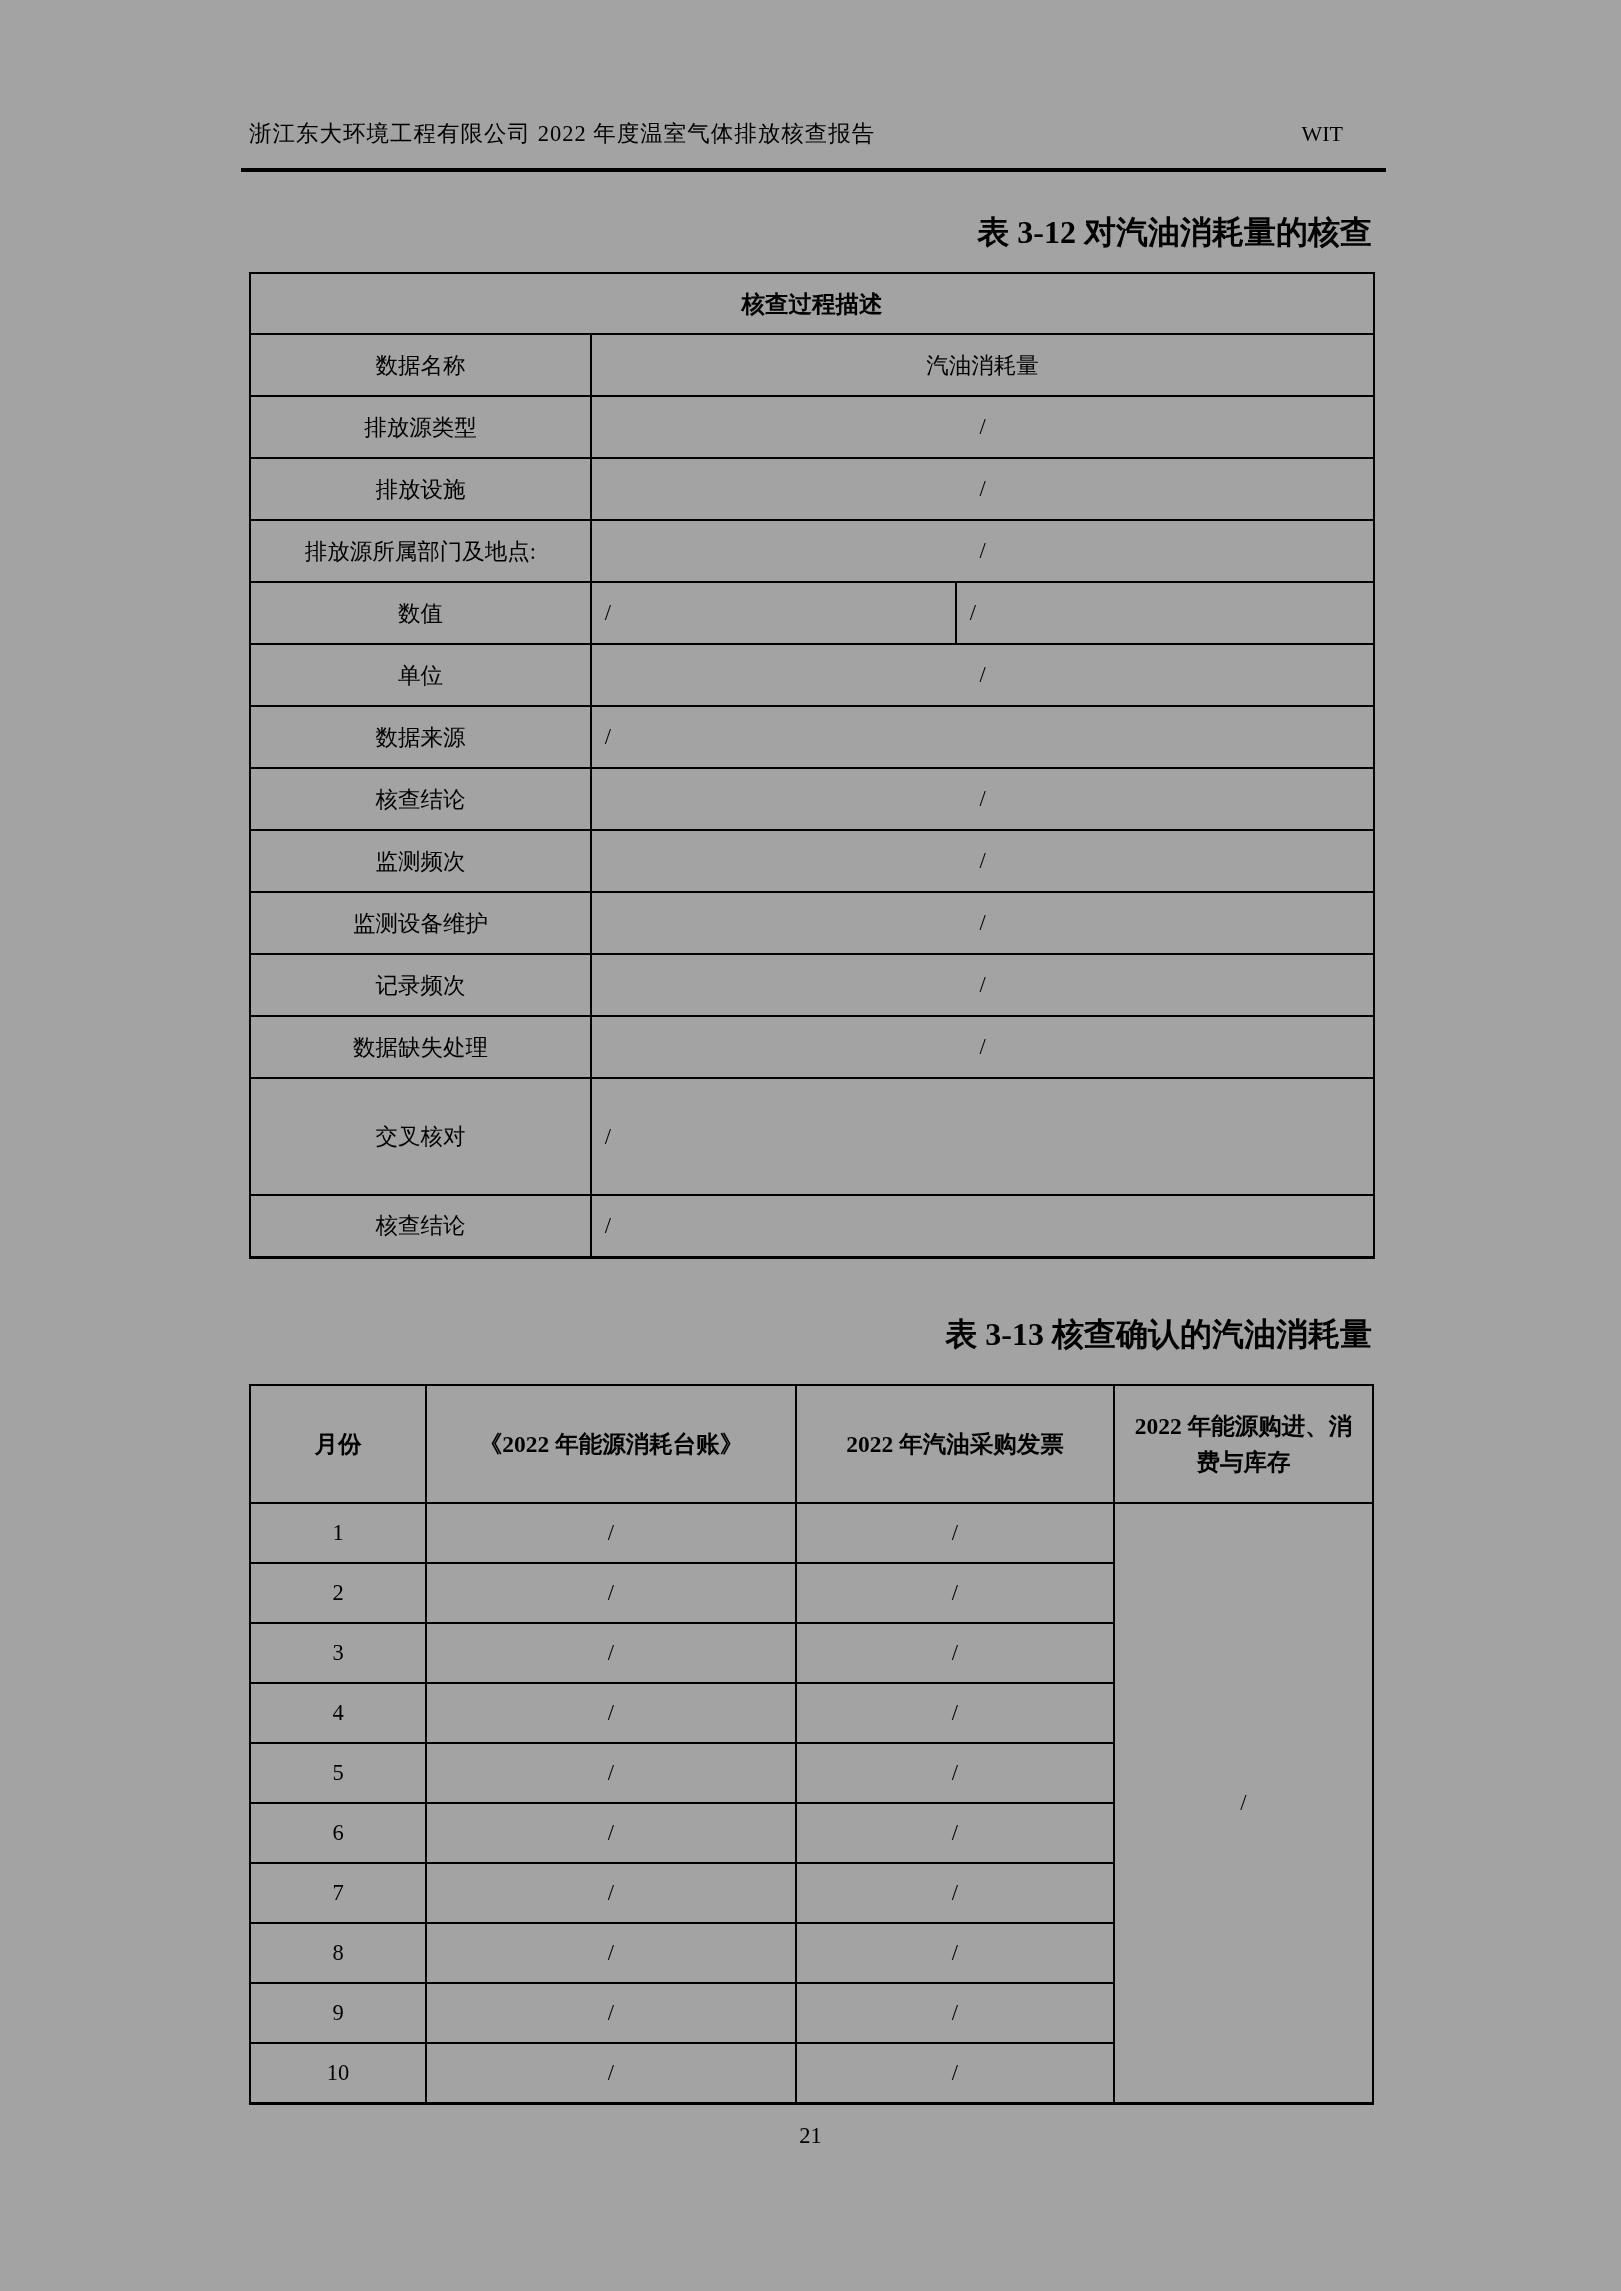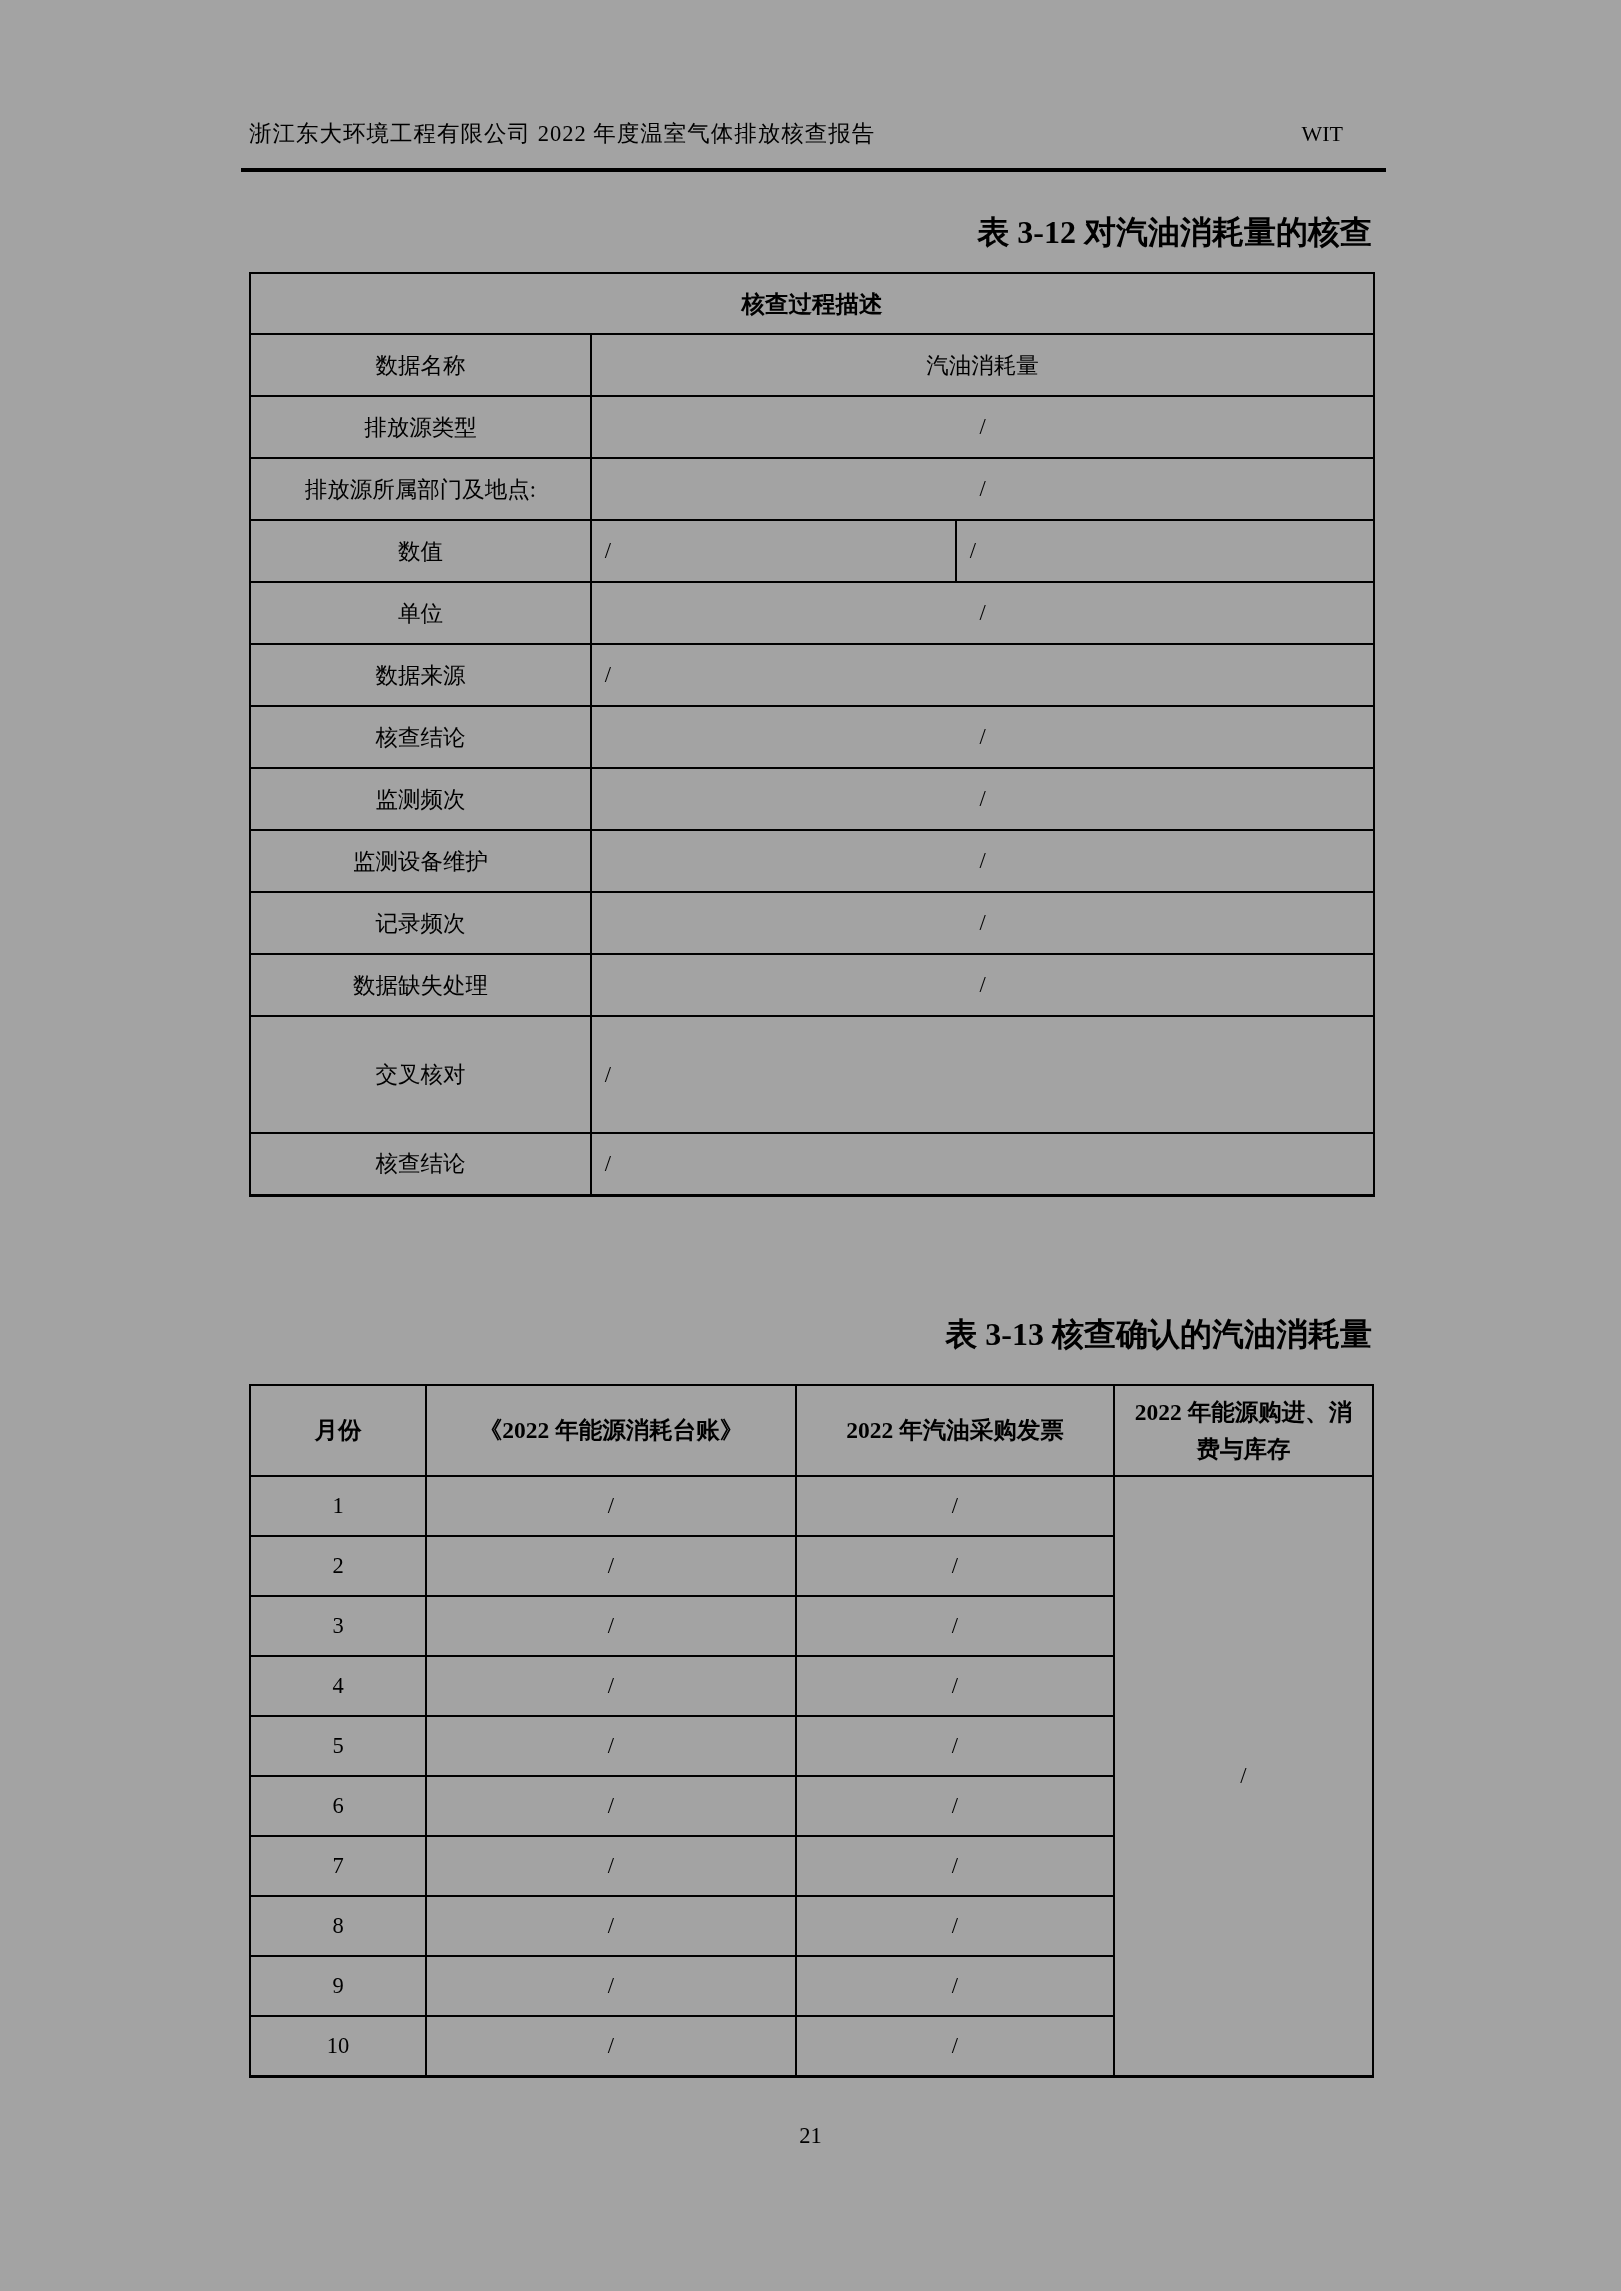--- a/index.html
+++ b/index.html
@@ -66,21 +66,21 @@
   }
   
   .t312 { top: 272px; border: 2.9px solid #000; border-bottom-width: 3.9px; }
   .t312 tr { height: 62px; }
   .t312 tr.section-row { height: 61px; }
   .t312 tr.tall-row { height: 117px; }
   .t312 td.section-cell { font-weight: bold; font-size: 23.5px; }
   .t312 td.val-left { text-align: left; padding-left: 12.7px; }
   
   .t313 { top: 1384px; border: 2.9px solid #000; border-bottom-width: 3.9px; }
-  .t313 tr.head-row { height: 91px; }
+  .t313 tr.head-row { height: 118px; }
   .t313 tr.data-row { height: 60px; }
   .t313 .head-row td { font-weight: bold; font-size: 23.5px; padding: 0 11.8px; line-height: 1.55; }
   
   .page-number {
     position: absolute;
     top: 2123px;
     left: 249px;
     width: 1123px;
     text-align: center;
     font-size: 22.5px;
@@ -108,20 +108,24 @@
     <tbody>
       <tr class="section-row">
         <td colspan="3" class="section-cell">核查过程描述</td>
       </tr>
       <tr>
         <td>数据名称</td>
         <td colspan="2">汽油消耗量</td>
       </tr>
       <tr>
         <td>排放源类型</td>
+        <td colspan="2">/</td>
+      </tr>
+      <tr>
+        <td>排放设施</td>
         <td colspan="2">/</td>
       </tr>
       <tr>
         <td>排放源所属部门及地点:</td>
         <td colspan="2">/</td>
       </tr>
       <tr>
         <td>数值</td>
         <td class="val-left">/</td>
         <td class="val-left">/</td>

